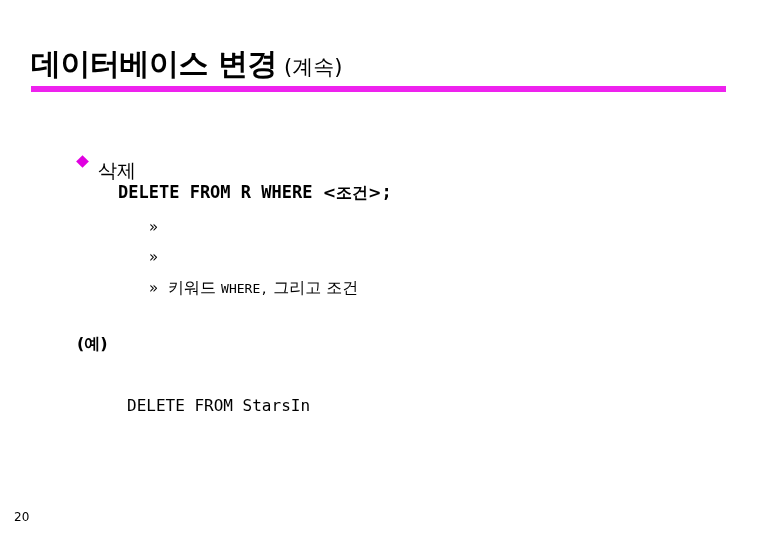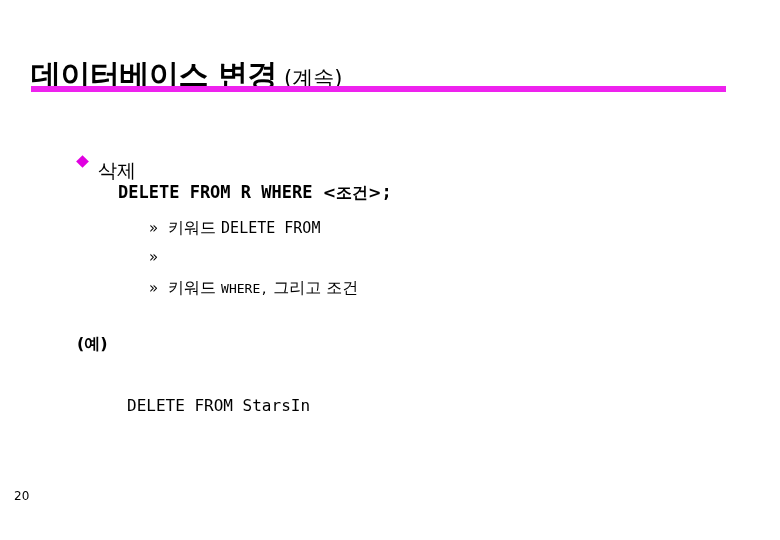--- a/index.html
+++ b/index.html
@@ -16,21 +16,21 @@
     width: 780px;
     height: 540px;
     background: #ffffff;
     overflow: hidden;
   }
 
   
   .title-block {
     position: absolute;
     left: 31px;
-    top: 60px;
+    top: 49px;
     white-space: nowrap;
   }
   .title-main {
     font-family: "DejaVu Sans", "Liberation Sans", sans-serif;
     font-size: 30px;
     font-weight: bold;
     line-height: 1;
     letter-spacing: -0.5px;
     color: #000000;
   }
@@ -148,21 +148,21 @@
     line-height: 28px;
     color: #000000;
     white-space: pre;
   }
   .example-code div { white-space: pre; }
 
   
   .page-number {
     position: absolute;
     left: 14px;
-    top: 490px;
+    top: 511px;
     font-family: "DejaVu Sans", "Liberation Sans", sans-serif;
     font-size: 12px;
     line-height: 1;
     color: #000000;
     text-align: center;
   }
 </style>
 </head>
 <body>
 
@@ -176,21 +176,20 @@
   <div class="bullet-row">
     <span class="diamond"></span>
     <span class="bullet-text">삭제</span>
   </div>
 
   <div class="syntax-line"><span>DELETE FROM R WHERE </span><span class="kor">&lt;조건&gt;</span><span>;</span></div>
 
   <div class="subbullets">
     <div class="sub-row">
       <span class="sub-marker">»</span>
-      <span class="sub-text"><span>키워드 </span><span class="mono-inline">DELETE FROM</span><span></span></span>
     </div>
     <div class="sub-row">
       <span class="sub-marker">»</span>
     </div>
     <div class="sub-row">
       <span class="sub-marker">»</span>
       <span class="sub-text"><span>키워드 </span><span class="mono-small">WHERE,</span><span> 그리고 조건</span></span>
     </div>
   </div>
 

